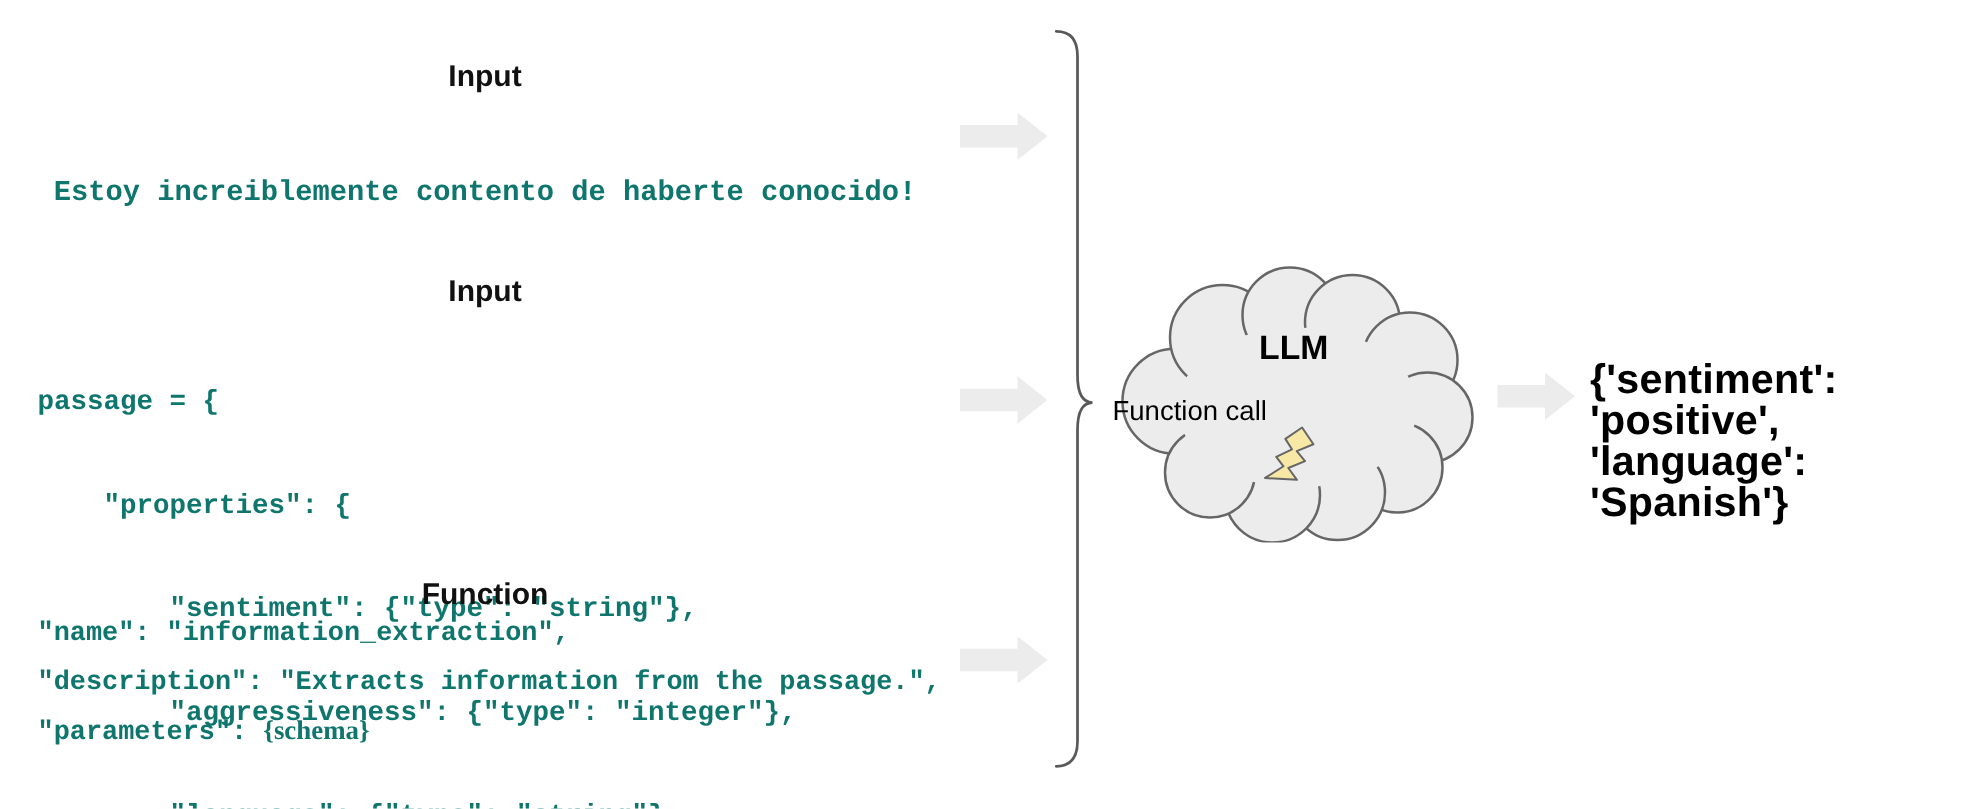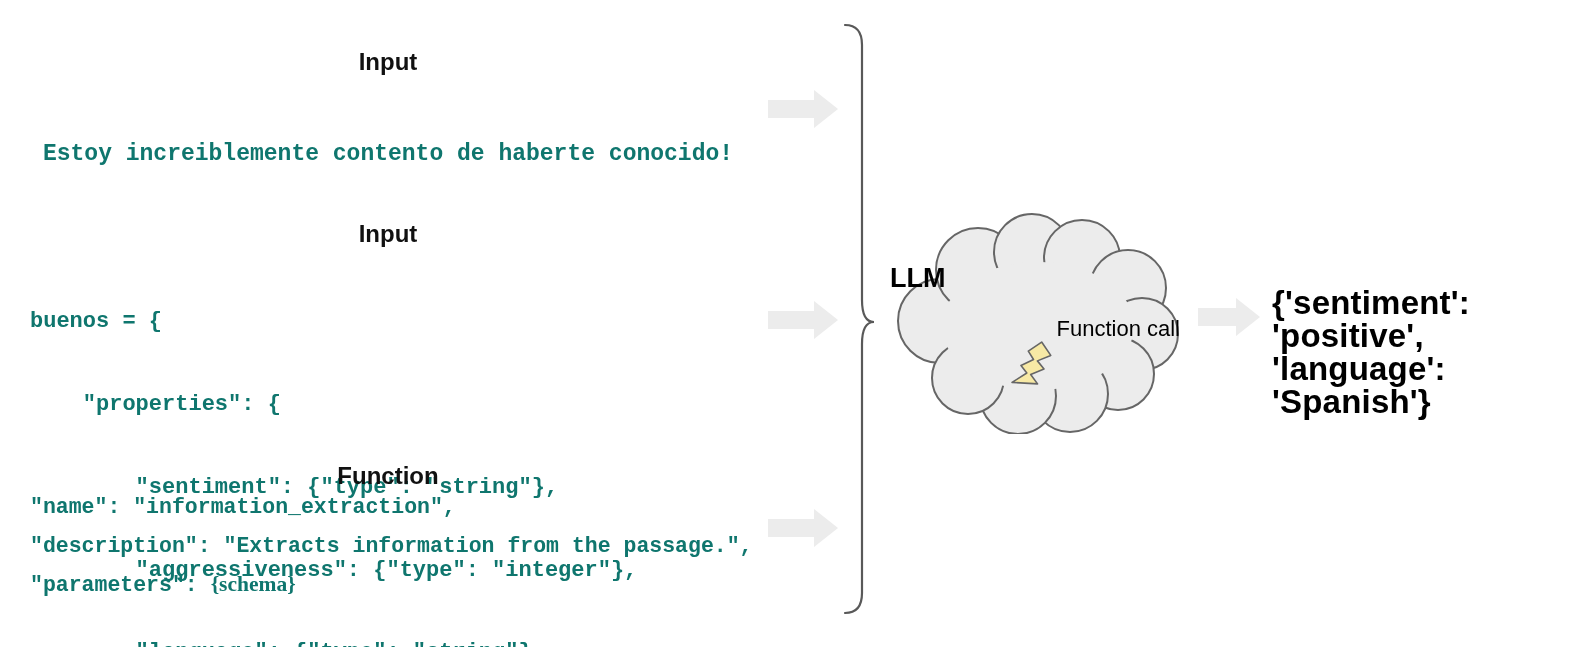--- a/index.html
+++ b/index.html
@@ -41,25 +41,25 @@
     left: 30px;
     top: 253px;
     font-size: 22px;
     line-height: 27.6px;
   }
   .fn-line { position: absolute; left: 30px; font-size: 21.5px; }
   .alt-mono { font-family: Liberation Serif, serif; font-weight: bold; }
   .cloud-svg { position: absolute; left: 890px; top: 206px; }
   .llm-title {
     position: absolute; left: 890px; top: 263px; width: 290px;
-    font-weight: bold; font-size: 27px;
+    text-align: center; font-weight: bold; font-size: 27px;
   }
   .llm-subtitle {
     position: absolute; left: 890px; top: 316px; width: 290px;
-    text-align: right; font-size: 22px;
+    text-align: left; font-size: 22px;
   }
   .output-block {
     position: absolute; left: 1272px; top: 286px;
     font-weight: bold; font-size: 33px; line-height: 33px;
     letter-spacing: 0.2px;
   }
   .overlay { position: absolute; left: 0; top: 0; }
 </style>
 </head>
 <body>
@@ -80,21 +80,21 @@
     <polygon points="1198,308 1236,308 1236,298 1260,317 1236,336 1236,326 1198,326" fill="#ececec"></polygon>
   </svg>
 
   <div class="heading" style="top:48px">Input</div>
   <div class="input-block mono">
     <div>Estoy increiblemente contento de haberte conocido!</div>
   </div>
 
   <div class="heading" style="top:220px">Input</div>
   <div class="schema-block mono">
-    <div>buenos = {</div>
+    <div>passage = {</div>
     <div>    "properties": {</div>
     <div>        "sentiment": {"type": "string"},</div>
     <div>        "aggressiveness": {"type": "integer"},</div>
     <div>        "language": {"type": "string"},</div>
     
   </div>
 
   <div class="heading" style="top:462px">Function</div>
   <div class="fn-line mono" style="top:495px">"name": "information_extraction",</div>
   <div class="fn-line mono" style="top:534px">"description": "Extracts information from the passage.",</div>

